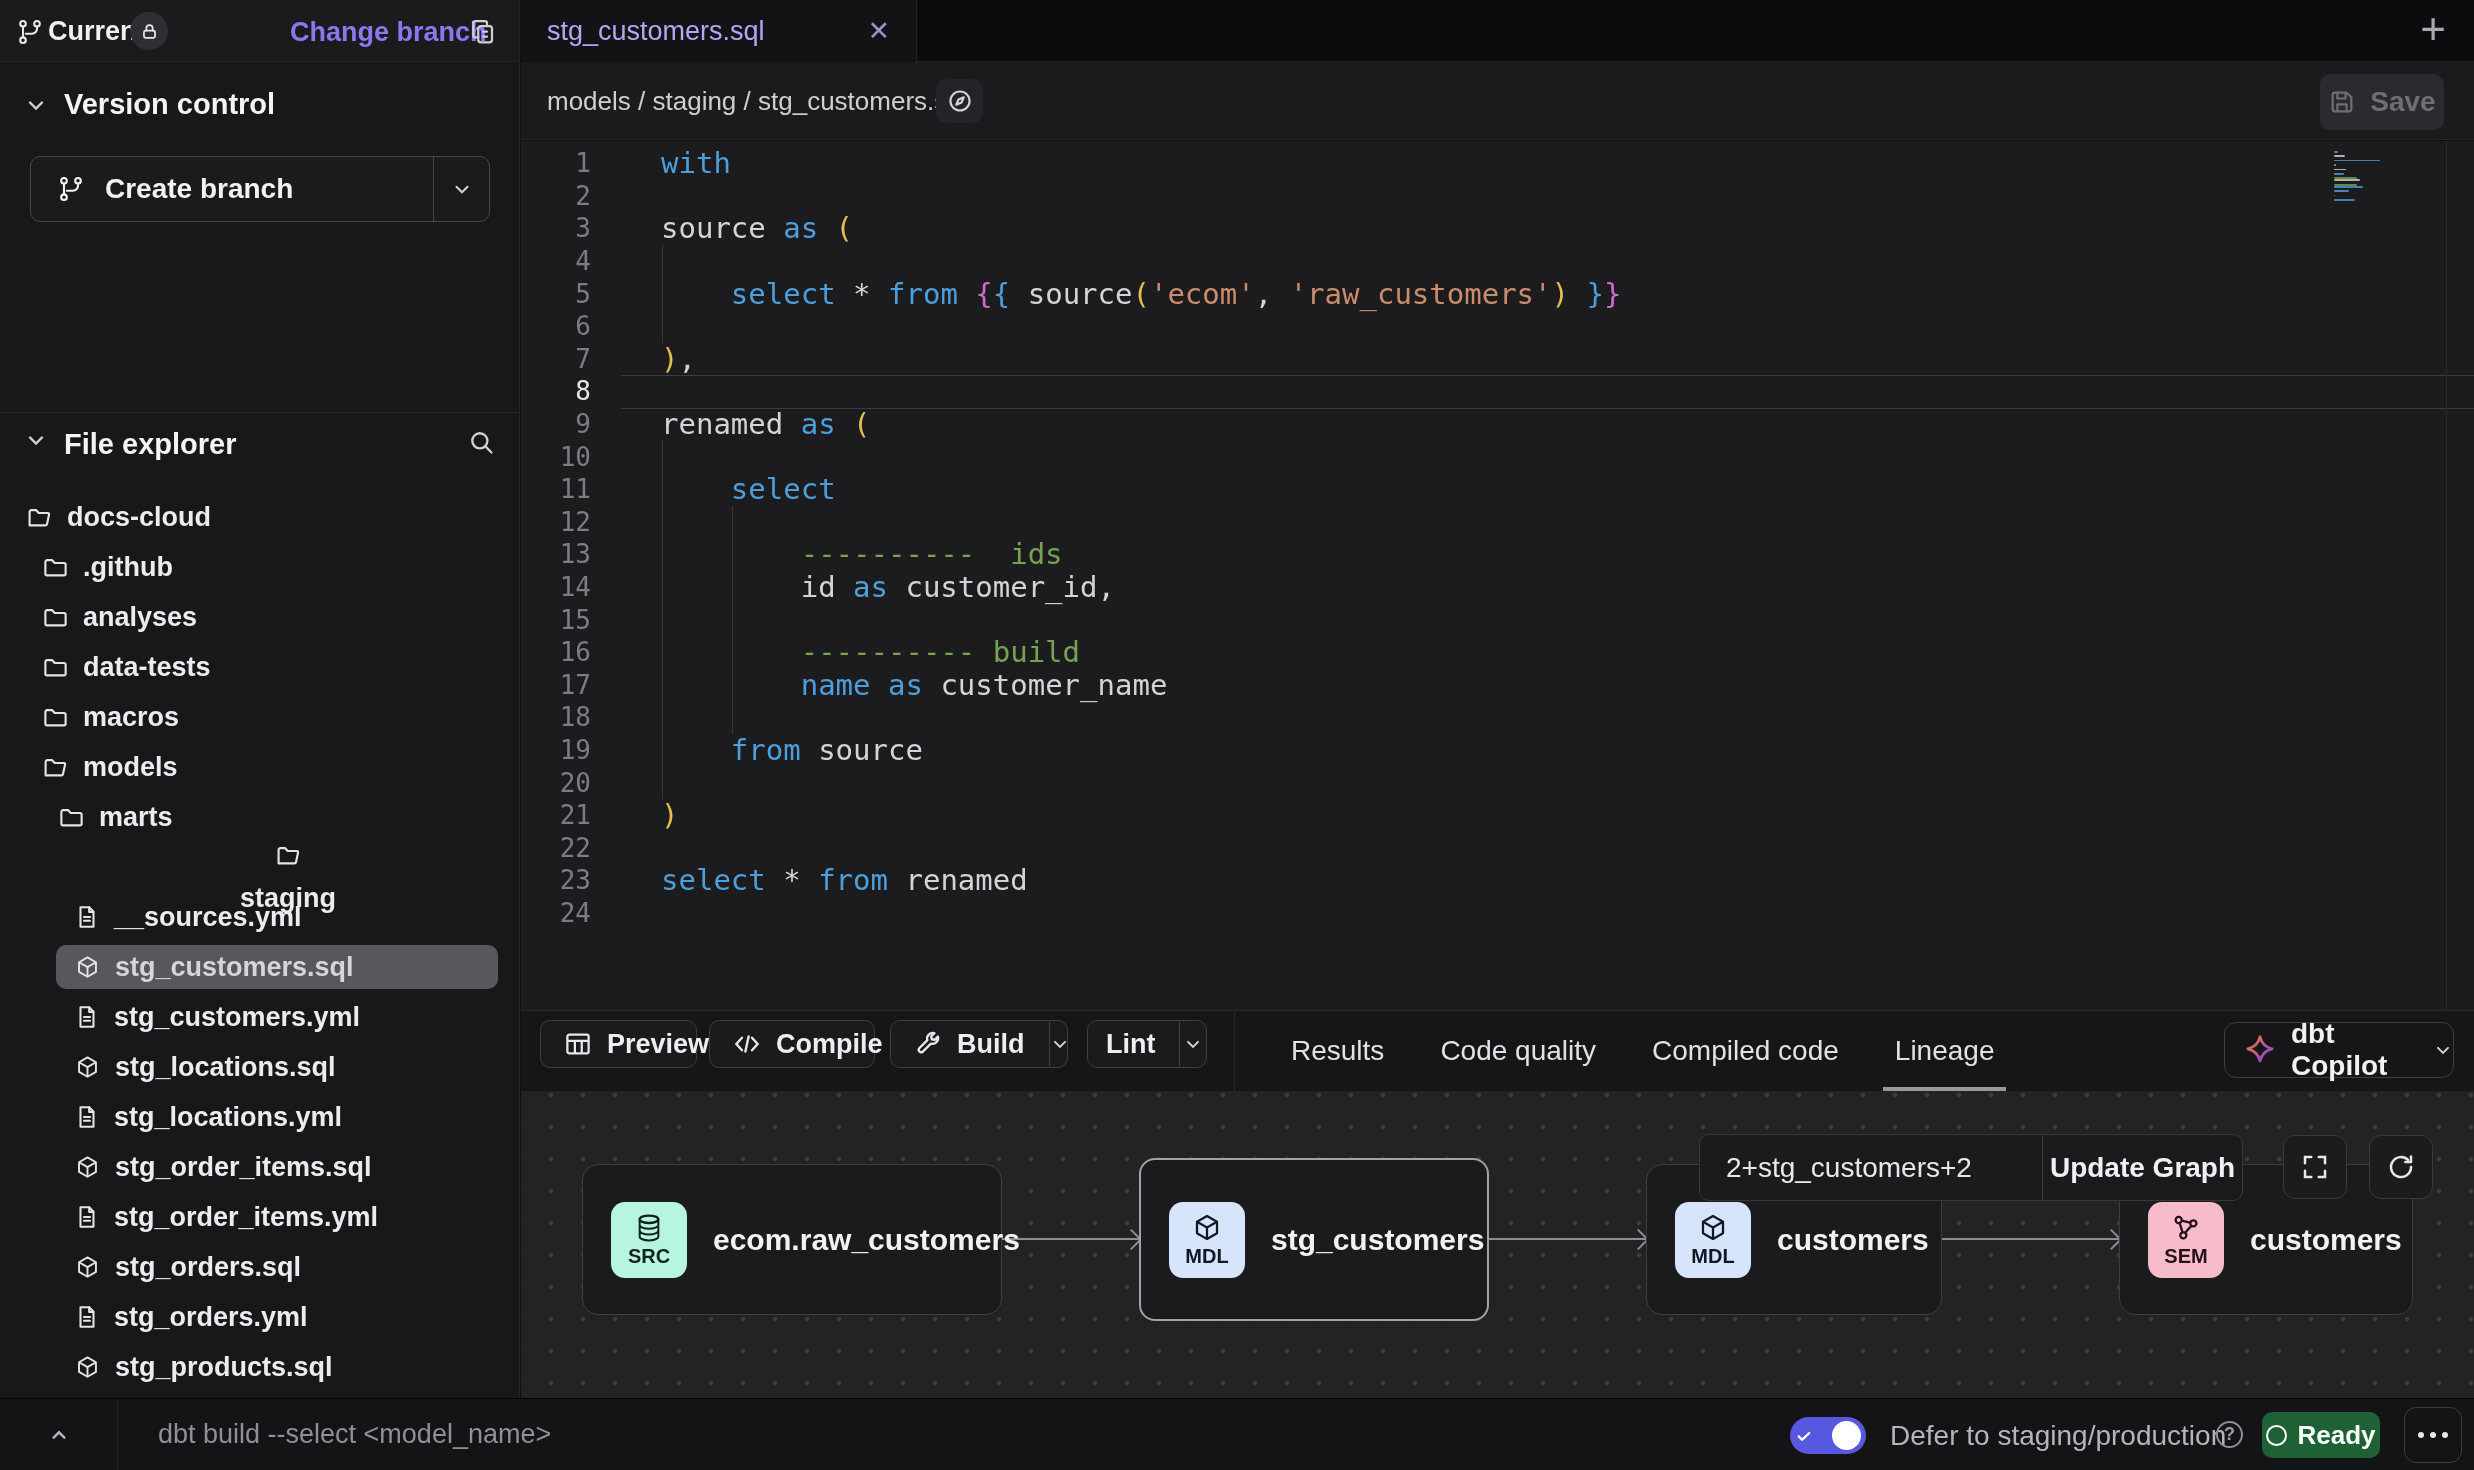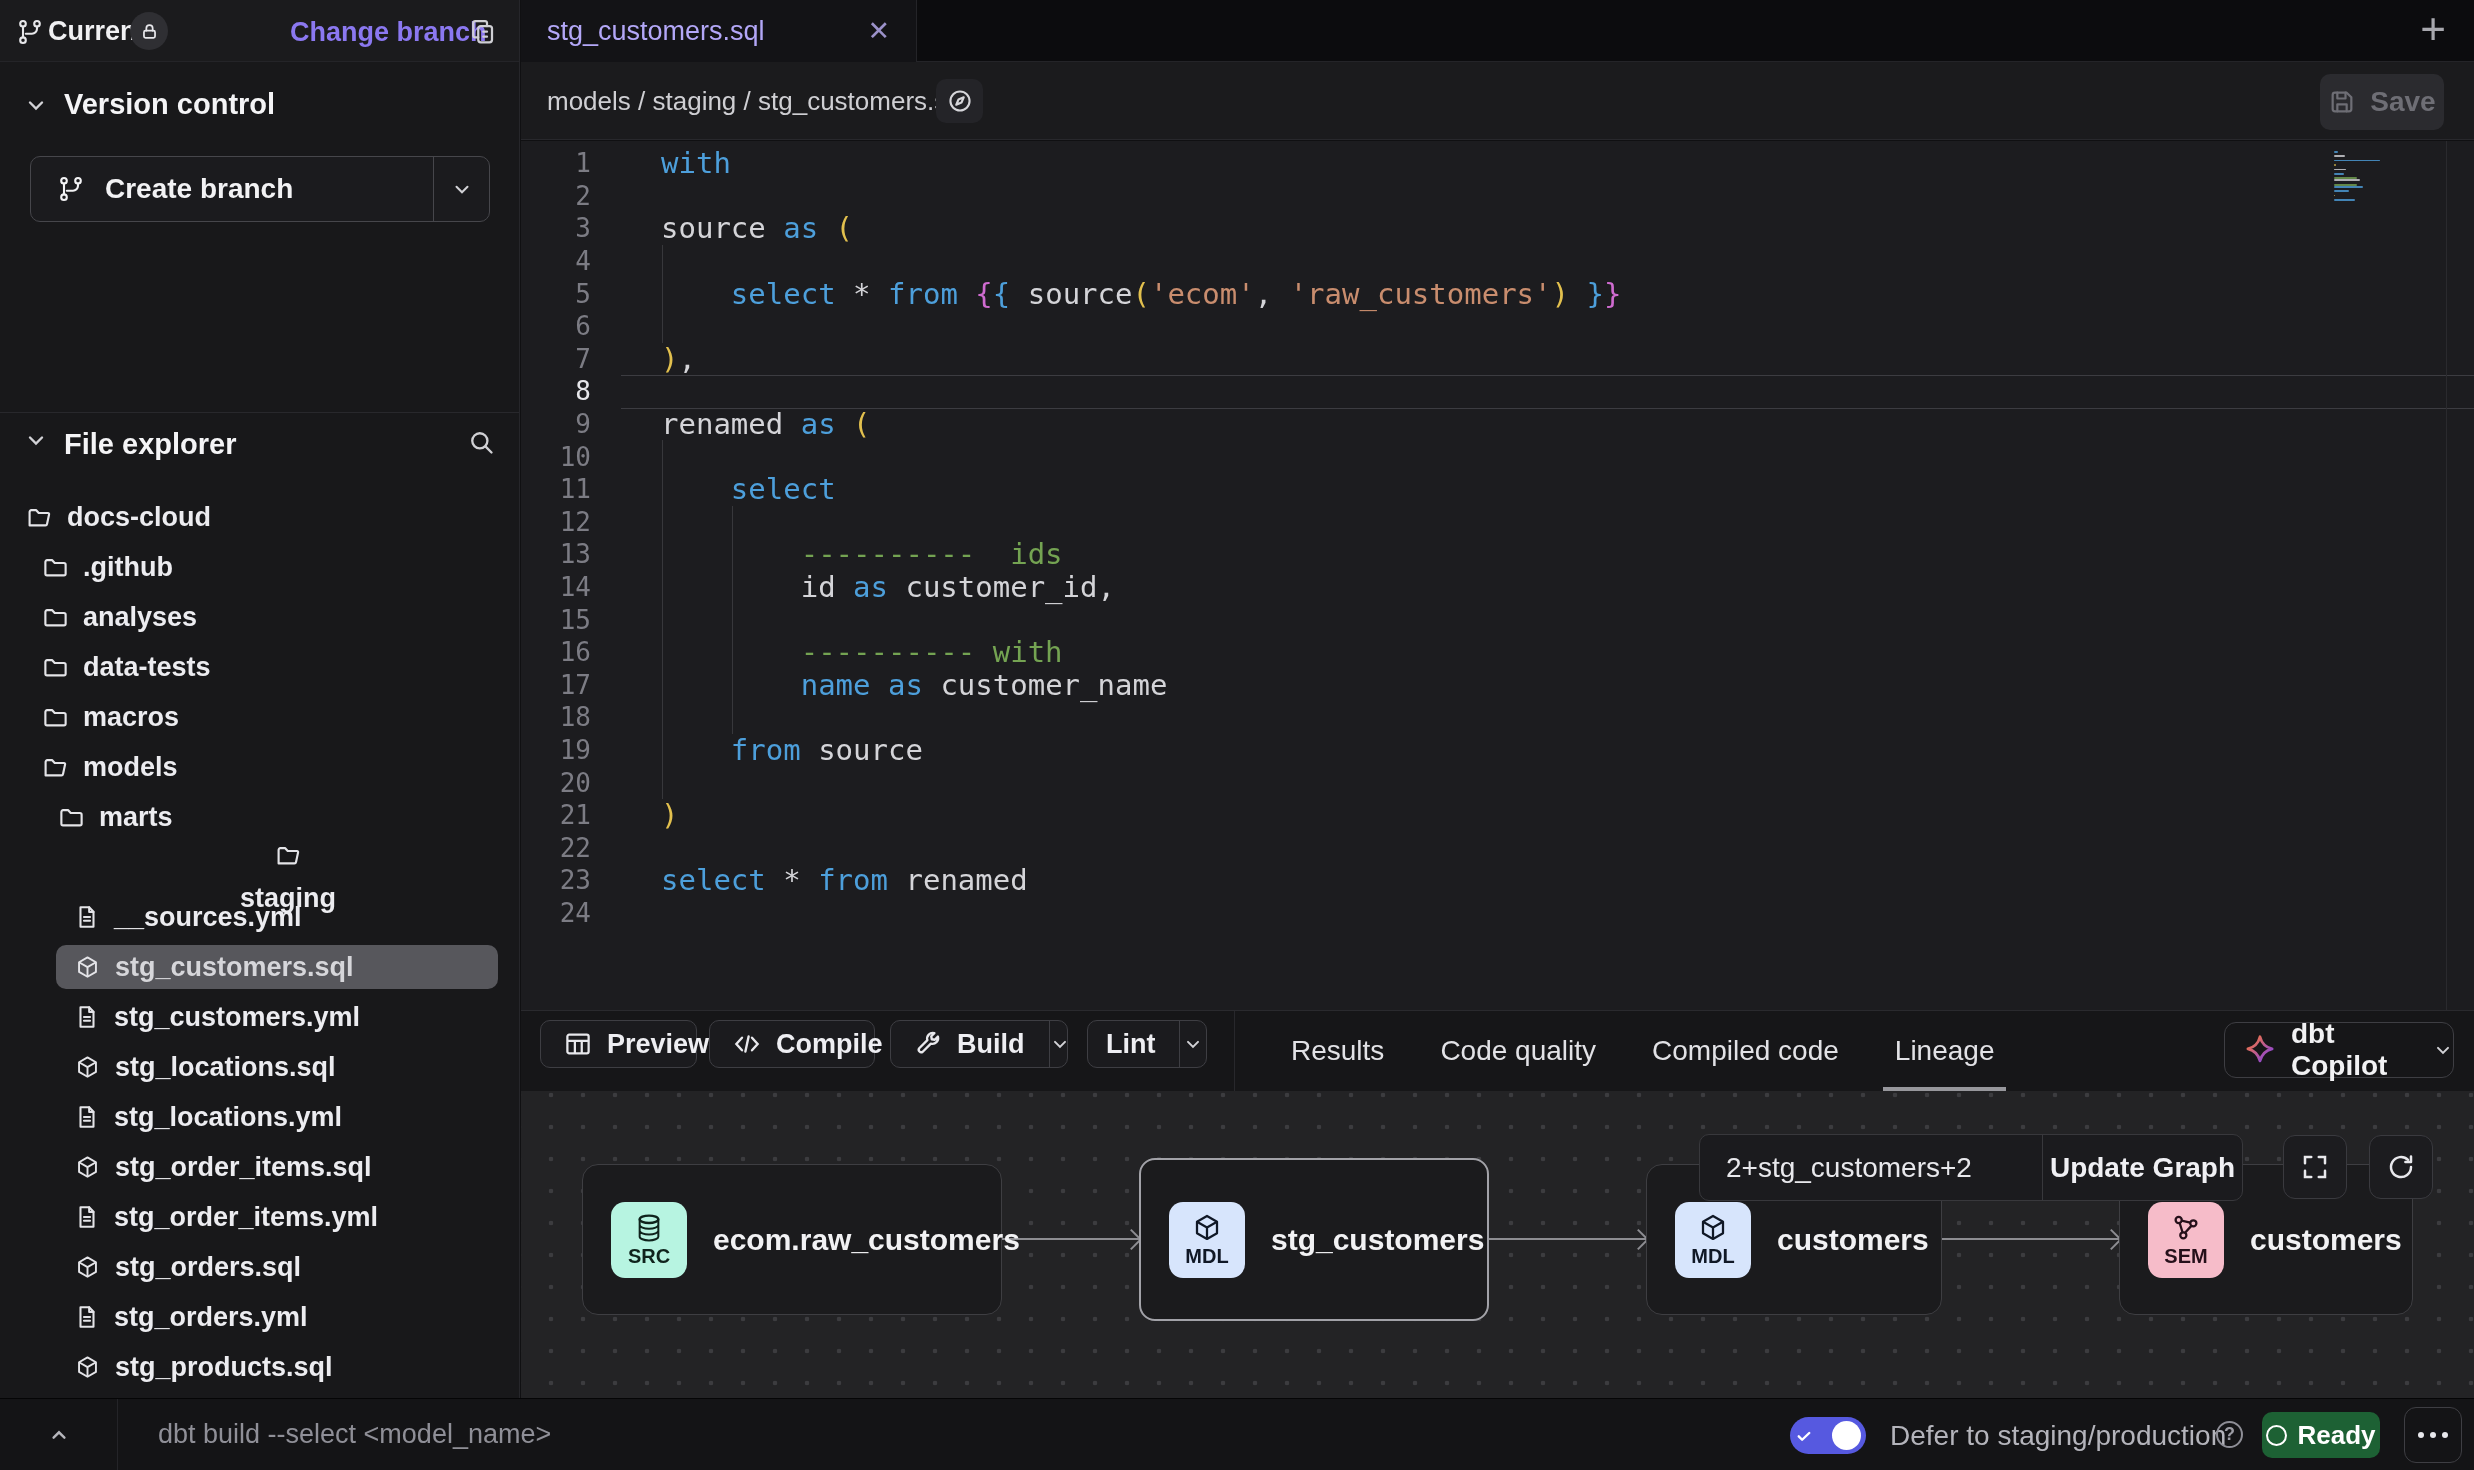--- a/index.html
+++ b/index.html
@@ -471,21 +471,21 @@
       <div class="code-line">
         <span class="ln">14</span>
         <span class="lc"><span class="tok-tx">        id </span><span class="tok-kw">as</span><span class="tok-tx"> customer_id,</span></span>
       </div>
       <div class="code-line">
         <span class="ln">15</span>
         <span class="lc"></span>
       </div>
       <div class="code-line">
         <span class="ln">16</span>
-        <span class="lc"><span class="tok-tx">        </span><span class="tok-cm">---------- with</span></span>
+        <span class="lc"><span class="tok-tx">        </span><span class="tok-cm">---------- build</span></span>
       </div>
       <div class="code-line">
         <span class="ln">17</span>
         <span class="lc"><span class="tok-tx">        </span><span class="tok-kw">name</span><span class="tok-tx"> </span><span class="tok-kw">as</span><span class="tok-tx"> customer_name</span></span>
       </div>
       <div class="code-line">
         <span class="ln">18</span>
         <span class="lc"></span>
       </div>
       <div class="code-line">

